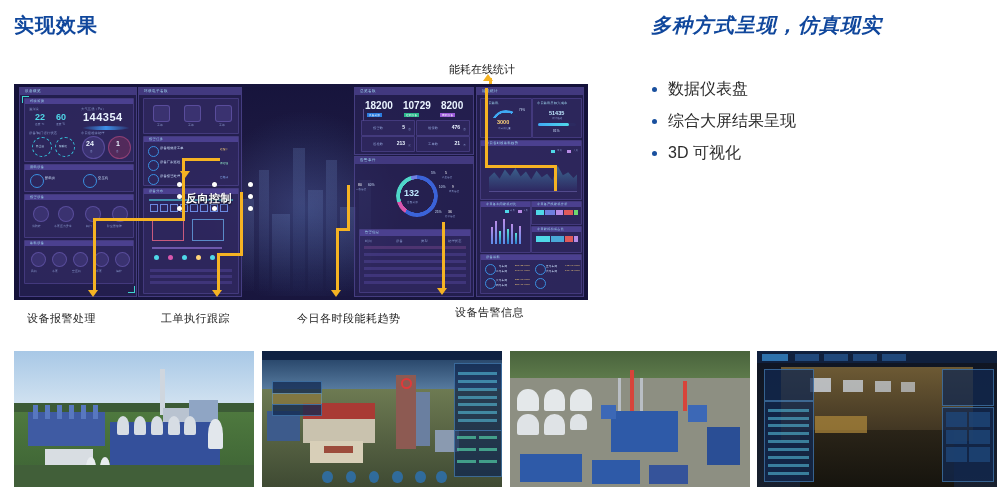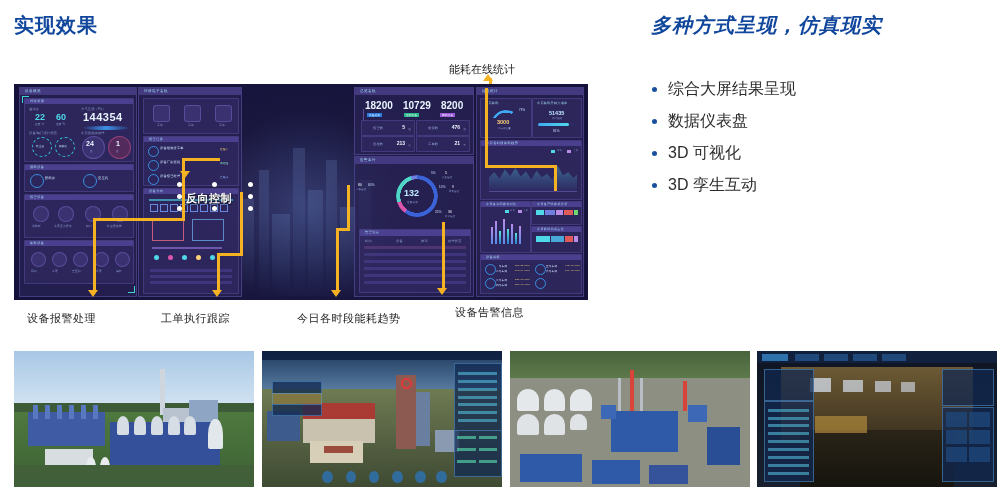--- a/index.html
+++ b/index.html
@@ -130,33 +130,29 @@
 <body>
 
 <div class="slide">
 
   <div class="h-left">实现效果</div>
   <div class="h-right">多种方式呈现，仿真现实</div>
 
   <div class="bullets">
     <div class="bullet-row">
       <span class="bullet-dot"></span>
-      <span class="bullet-text">综合大屏结果呈现</span>
+      <span class="bullet-text">数据仪表盘</span>
     </div>
     <div class="bullet-row">
       <span class="bullet-dot"></span>
-      <span class="bullet-text">数据仪表盘</span>
+      <span class="bullet-text">综合大屏结果呈现</span>
     </div>
     <div class="bullet-row">
       <span class="bullet-dot"></span>
       <span class="bullet-text">3D 可视化</span>
-    </div>
-    <div class="bullet-row">
-      <span class="bullet-dot"></span>
-      <span class="bullet-text">3D 孪生互动</span>
     </div>
   </div>
 
   <div class="cap-top" style="left:449px;top:62px;">能耗在线统计</div>
   <div class="route" style="left:489px;top:78px;width:3px;height:12px;"></div>
 
   <div class="dash-wrap">
     <div class="dash">
       <div class="glow"></div>
       <div class="plant">

